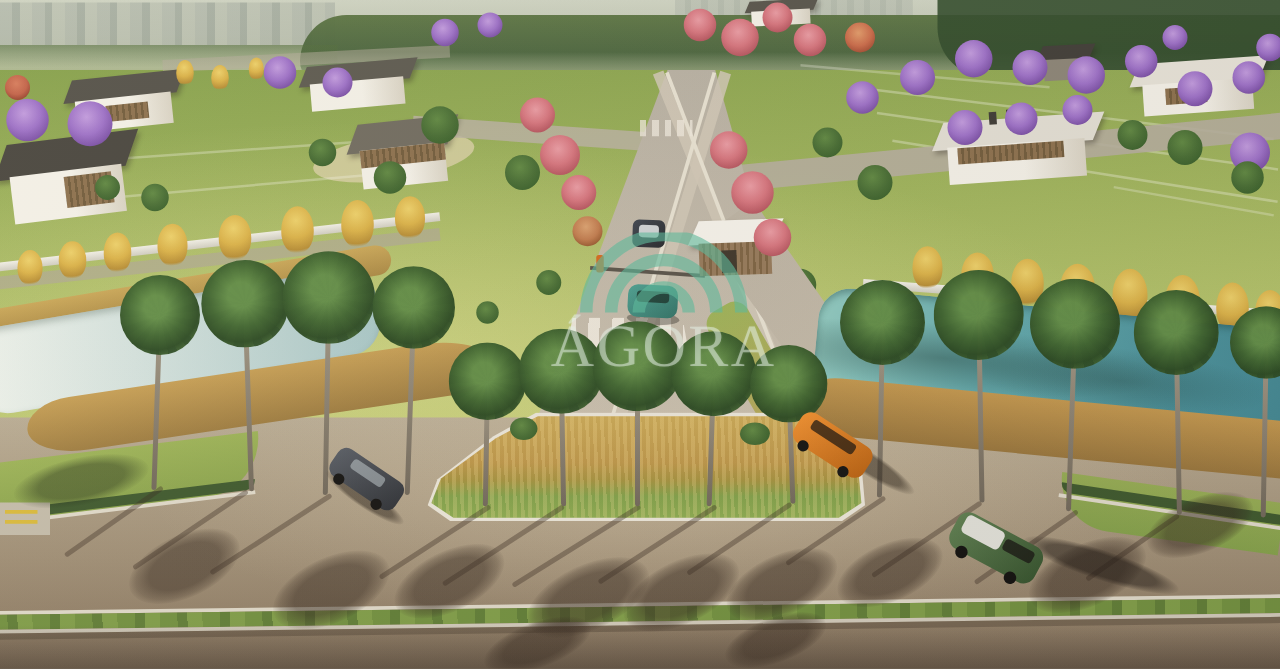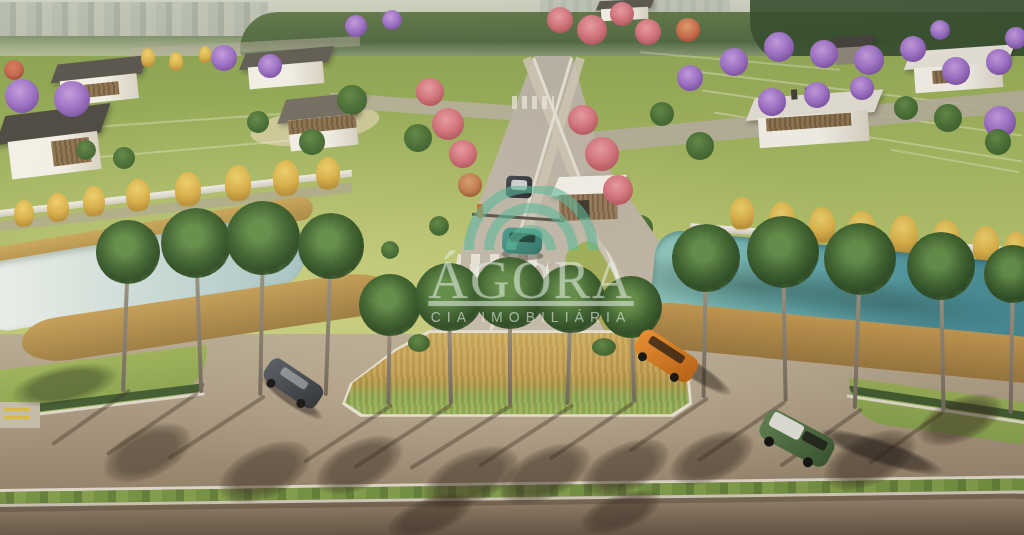--- a/index.html
+++ b/index.html
@@ -12,21 +12,21 @@
   .palmc{position:absolute;border-radius:50%;background:radial-gradient(circle at 45% 40%,rgba(97,142,72,.95) 0 18%,rgba(60,99,47,.95) 45%,rgba(40,72,34,.95) 66%,rgba(40,72,34,.6) 74%,rgba(40,72,34,0) 82%),repeating-conic-gradient(rgba(72,113,52,.9) 0 14deg,rgba(44,79,38,.9) 14deg 28deg);}
   .palmt{position:absolute;width:4px;background:linear-gradient(180deg,#a39a89,#6e665a);transform-origin:top center;border-radius:2px;}
   .shl{position:absolute;width:4px;background:rgba(52,40,31,.38);transform-origin:top center;border-radius:2px;}
   .blob{position:absolute;border-radius:50%;background:radial-gradient(ellipse at center,rgba(48,36,28,.5) 0 45%,rgba(48,36,28,.25) 62%,rgba(48,36,28,0) 72%);}
   .house{position:absolute;}
   .house>.roof{position:absolute;left:-4%;top:0;width:106%;height:44%;transform:skewX(-26deg);box-shadow:3px 3px 4px rgba(40,35,28,.35);}
   .house>.wall{position:absolute;left:2%;top:40%;width:90%;height:60%;background:linear-gradient(90deg,#f3f1ea 55%,#d8d3c6);}
   .house>.wood{position:absolute;background:repeating-linear-gradient(90deg,#8a6f4e 0 3px,#6f5a3c 3px 5px);}
   .car{position:absolute;}
   .wm{position:absolute;left:386px;top:186px;width:290px;text-align:center;pointer-events:none;}
-  .wm-title{font-family:"Liberation Serif",serif;font-size:55px;line-height:.95;font-weight:400;color:rgba(226,237,226,.52);letter-spacing:2px;text-shadow:0 0 2px rgba(255,255,255,.12);text-decoration:underline;}
+  .wm-title{font-family:"Liberation Serif",serif;font-size:48px;line-height:.95;font-weight:400;color:rgba(226,237,226,.52);letter-spacing:2px;text-shadow:0 0 2px rgba(255,255,255,.12);}
   .wm-tag{font-family:"Liberation Sans",sans-serif;font-size:14px;letter-spacing:6px;color:rgba(248,250,246,.55);margin-top:3px;}
 </style>
 </head>
 <body>
 
 <div class="scene">
 
   <div class="s" style="left:0;top:0;width:1024px;height:70px;background:linear-gradient(180deg,#cdd3c4 0%,#bfc6b4 40%,#9fae7e 100%);"></div>
   <div class="s" style="left:0;top:2px;width:268px;height:34px;opacity:.75;background:repeating-linear-gradient(90deg,#adb5ab 0 10px,#9aa49b 10px 16px,#b8bfb2 16px 26px);"></div>
   <div class="s" style="left:540px;top:0;width:190px;height:16px;opacity:.5;background:repeating-linear-gradient(90deg,#aeb6ac 0 8px,#9ba59c 8px 13px);"></div>
@@ -304,16 +304,15 @@
   <div class="s" style="left:0;top:500px;width:1024px;height:35px;background:linear-gradient(180deg,rgba(45,35,28,0),rgba(45,35,28,.45));"></div>
   <div class="s" style="left:0;top:0;width:1024px;height:535px;background:linear-gradient(120deg,rgba(255,228,175,.07),rgba(110,85,60,.08));"></div>
 
   <div class="wm">
     <svg width="150" height="64" viewBox="0 0 150 64" style="opacity:.6;">
       <path d="M 13,64 A 62,62 0 0 1 137,64" fill="none" stroke-width="10" stroke-linecap="round" stroke="#5fb99b"></path>
       <path d="M 33,64 A 42,42 0 0 1 117,64" fill="none" stroke-width="10" stroke-linecap="round" stroke="#5fb99b"></path>
       <path d="M 55,64 A 20,20 0 0 1 95,64" fill="none" stroke-width="10" stroke-linecap="round" stroke="#5fb99b"></path>
     </svg>
     <div class="wm-title">ÁGORA</div>
-    <div class="wm-tag">CIA IMOBILIÁRIA</div>
   </div>
 
 </div>
 
 </body></html>

